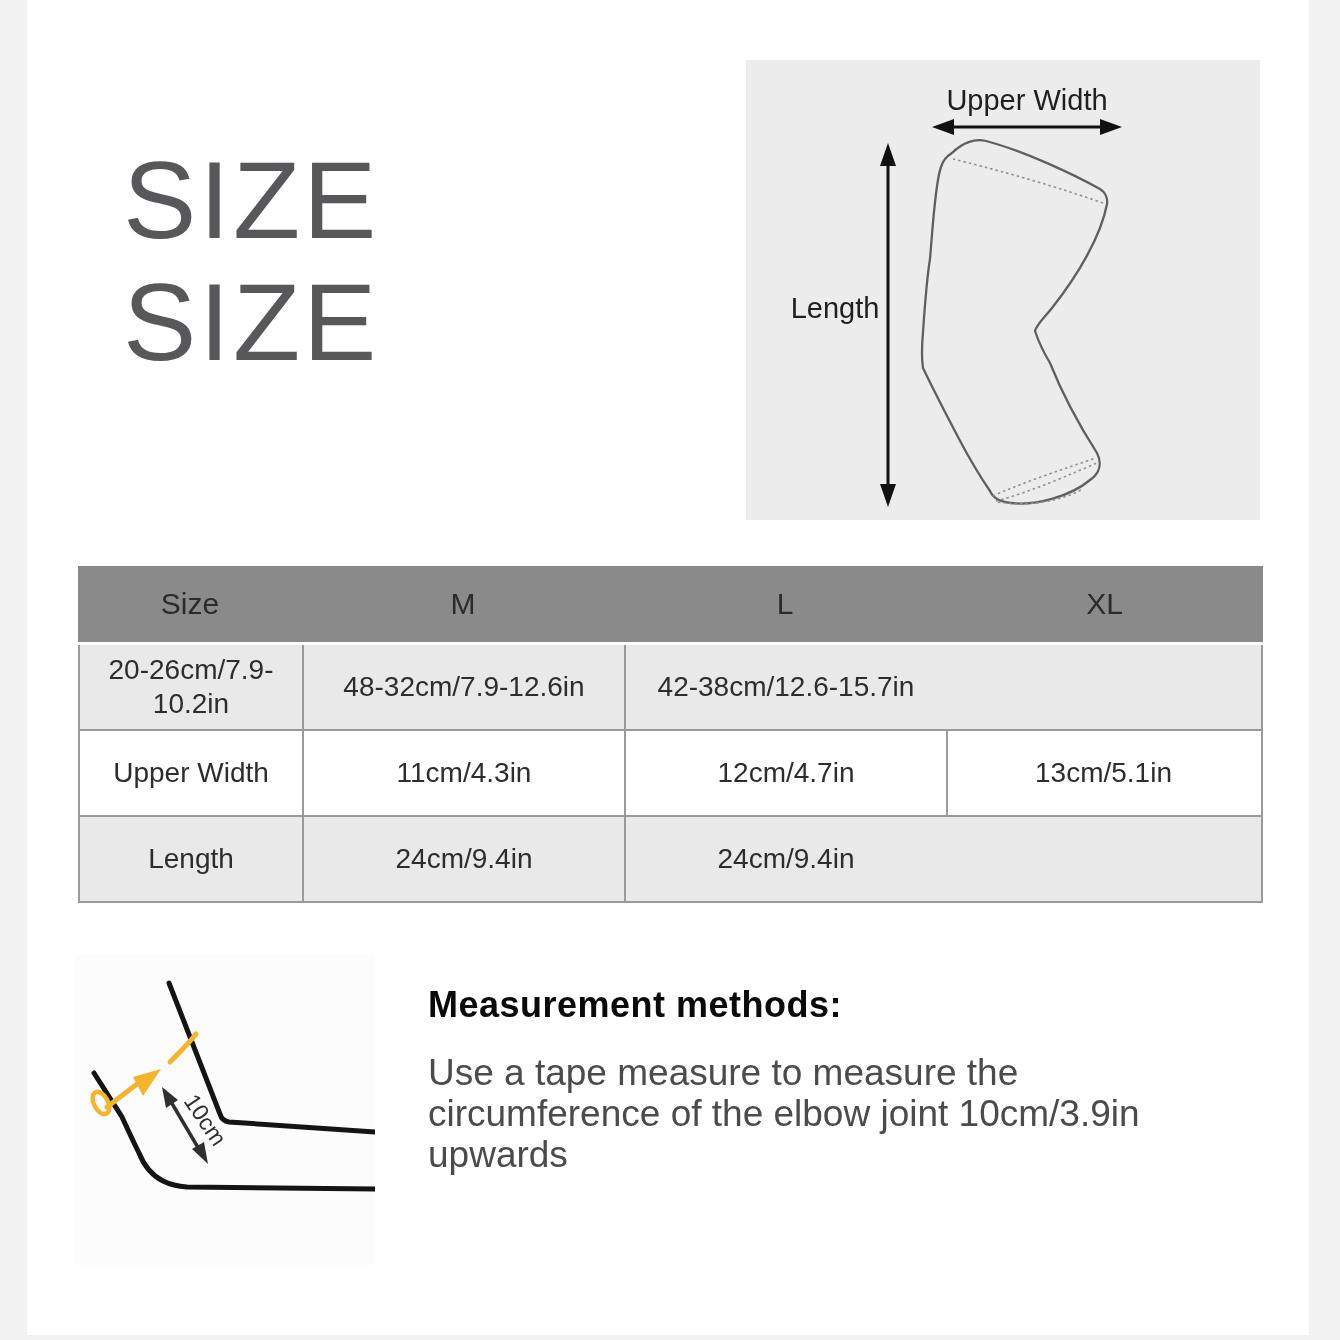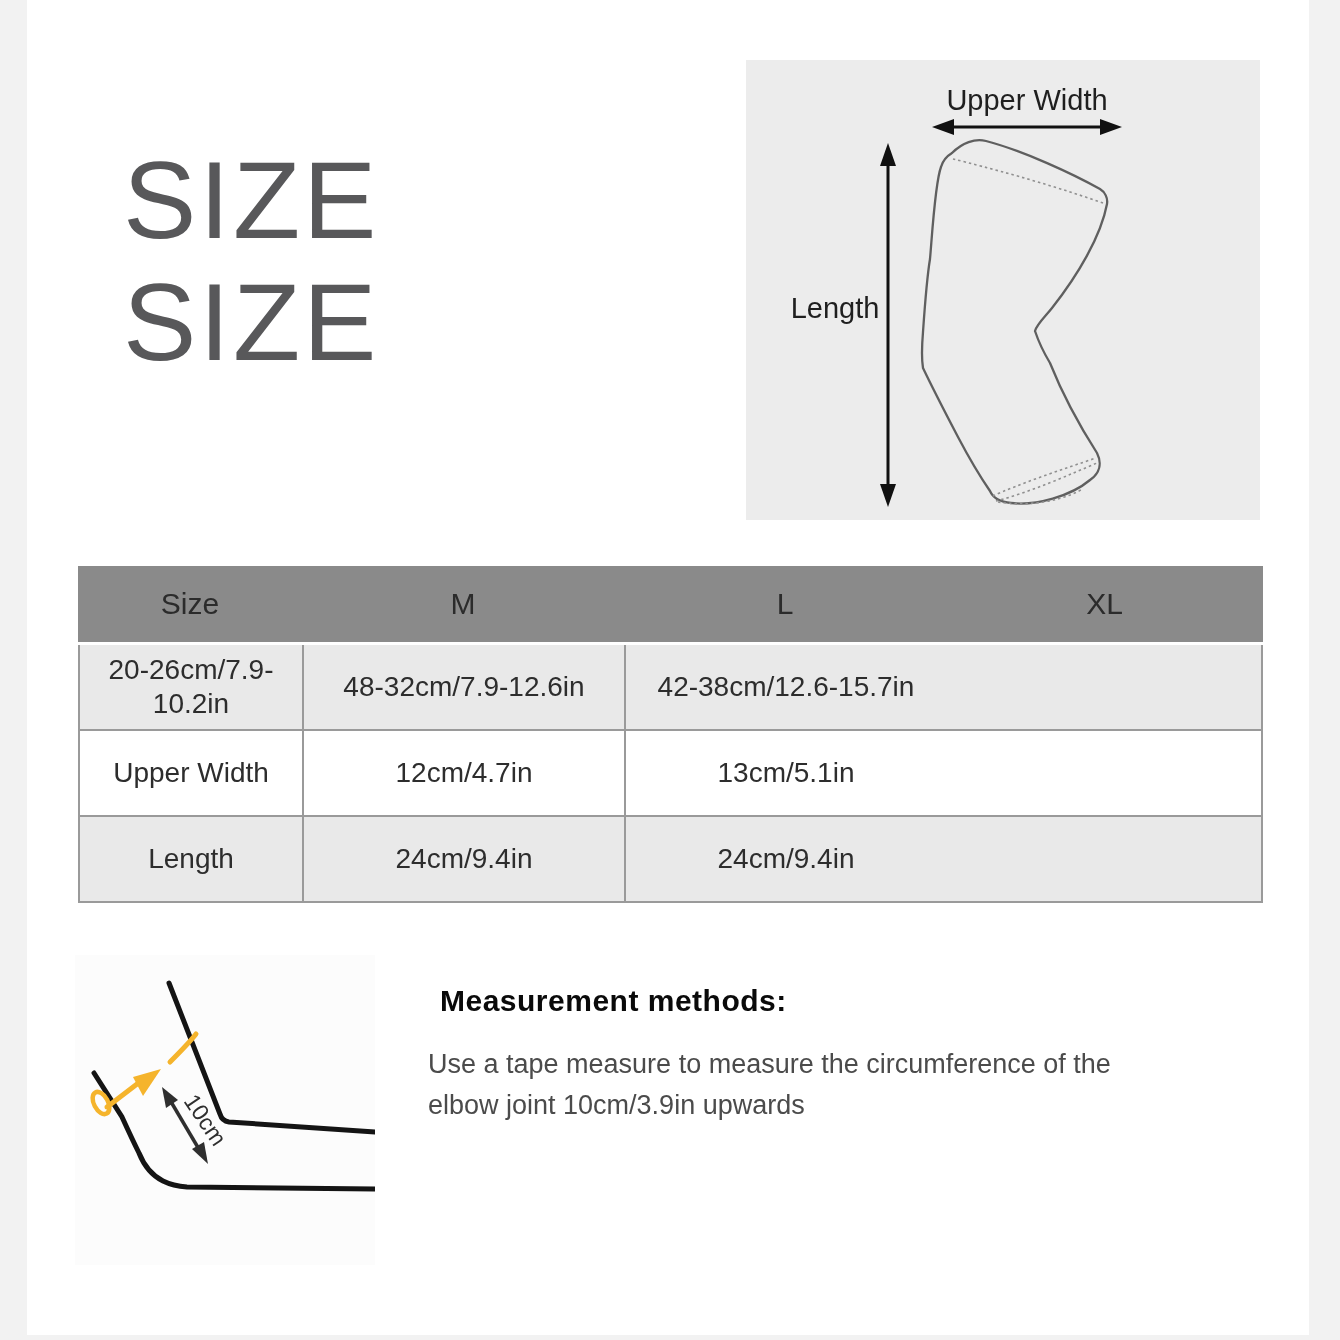--- a/index.html
+++ b/index.html
@@ -51,25 +51,25 @@
   
   .measure-illustration{
     position:absolute;left:75px;top:955px;width:300px;height:310px;
     background:#fcfcfc;
   }
   .illus-label{font-size:23px;fill:#2f2f2f;}
 
   
   .measure-text{position:absolute;left:428px;top:984px;width:780px;}
   .measure-heading{
-    font-size:30px;font-weight:700;color:#0a0a0a;margin:0 0 0 12px;letter-spacing:0.5px;
+    font-size:36px;font-weight:700;color:#0a0a0a;margin:0 0 0 0;letter-spacing:0.5px;
   }
   .measure-p1{
     margin:26px 0 0 0;width:760px;
-    font-size:27px;line-height:41px;color:#4b4b4b;
+    font-size:37px;line-height:41px;color:#4b4b4b;
   }
   .measure-p2{
     margin:32px 0 0 0;width:730px;
     font-size:29px;line-height:37px;color:#4b4b4b;
   }
 </style>
 </head>
 <body>
 
 <div id="page">
@@ -134,20 +134,21 @@
       <div class="hcell">XL</div>
     </div>
     <div class="tbody">
       <div class="trow gray">
         <div class="tcell">20-26cm/7.9-10.2in</div>
         <div class="tcell">48-32cm/7.9-12.6in</div>
         <div class="tcell">42-38cm/12.6-15.7in</div>
       </div>
       <div class="trow white">
         <div class="tcell">Upper Width</div>
+        <div class="tcell">11cm/4.3in</div>
         <div class="tcell">12cm/4.7in</div>
         <div class="tcell">13cm/5.1in</div>
       </div>
       <div class="trow gray">
         <div class="tcell">Length</div>
         <div class="tcell">24cm/9.4in</div>
         <div class="tcell">24cm/9.4in</div>
       </div>
     </div>
   </div>

